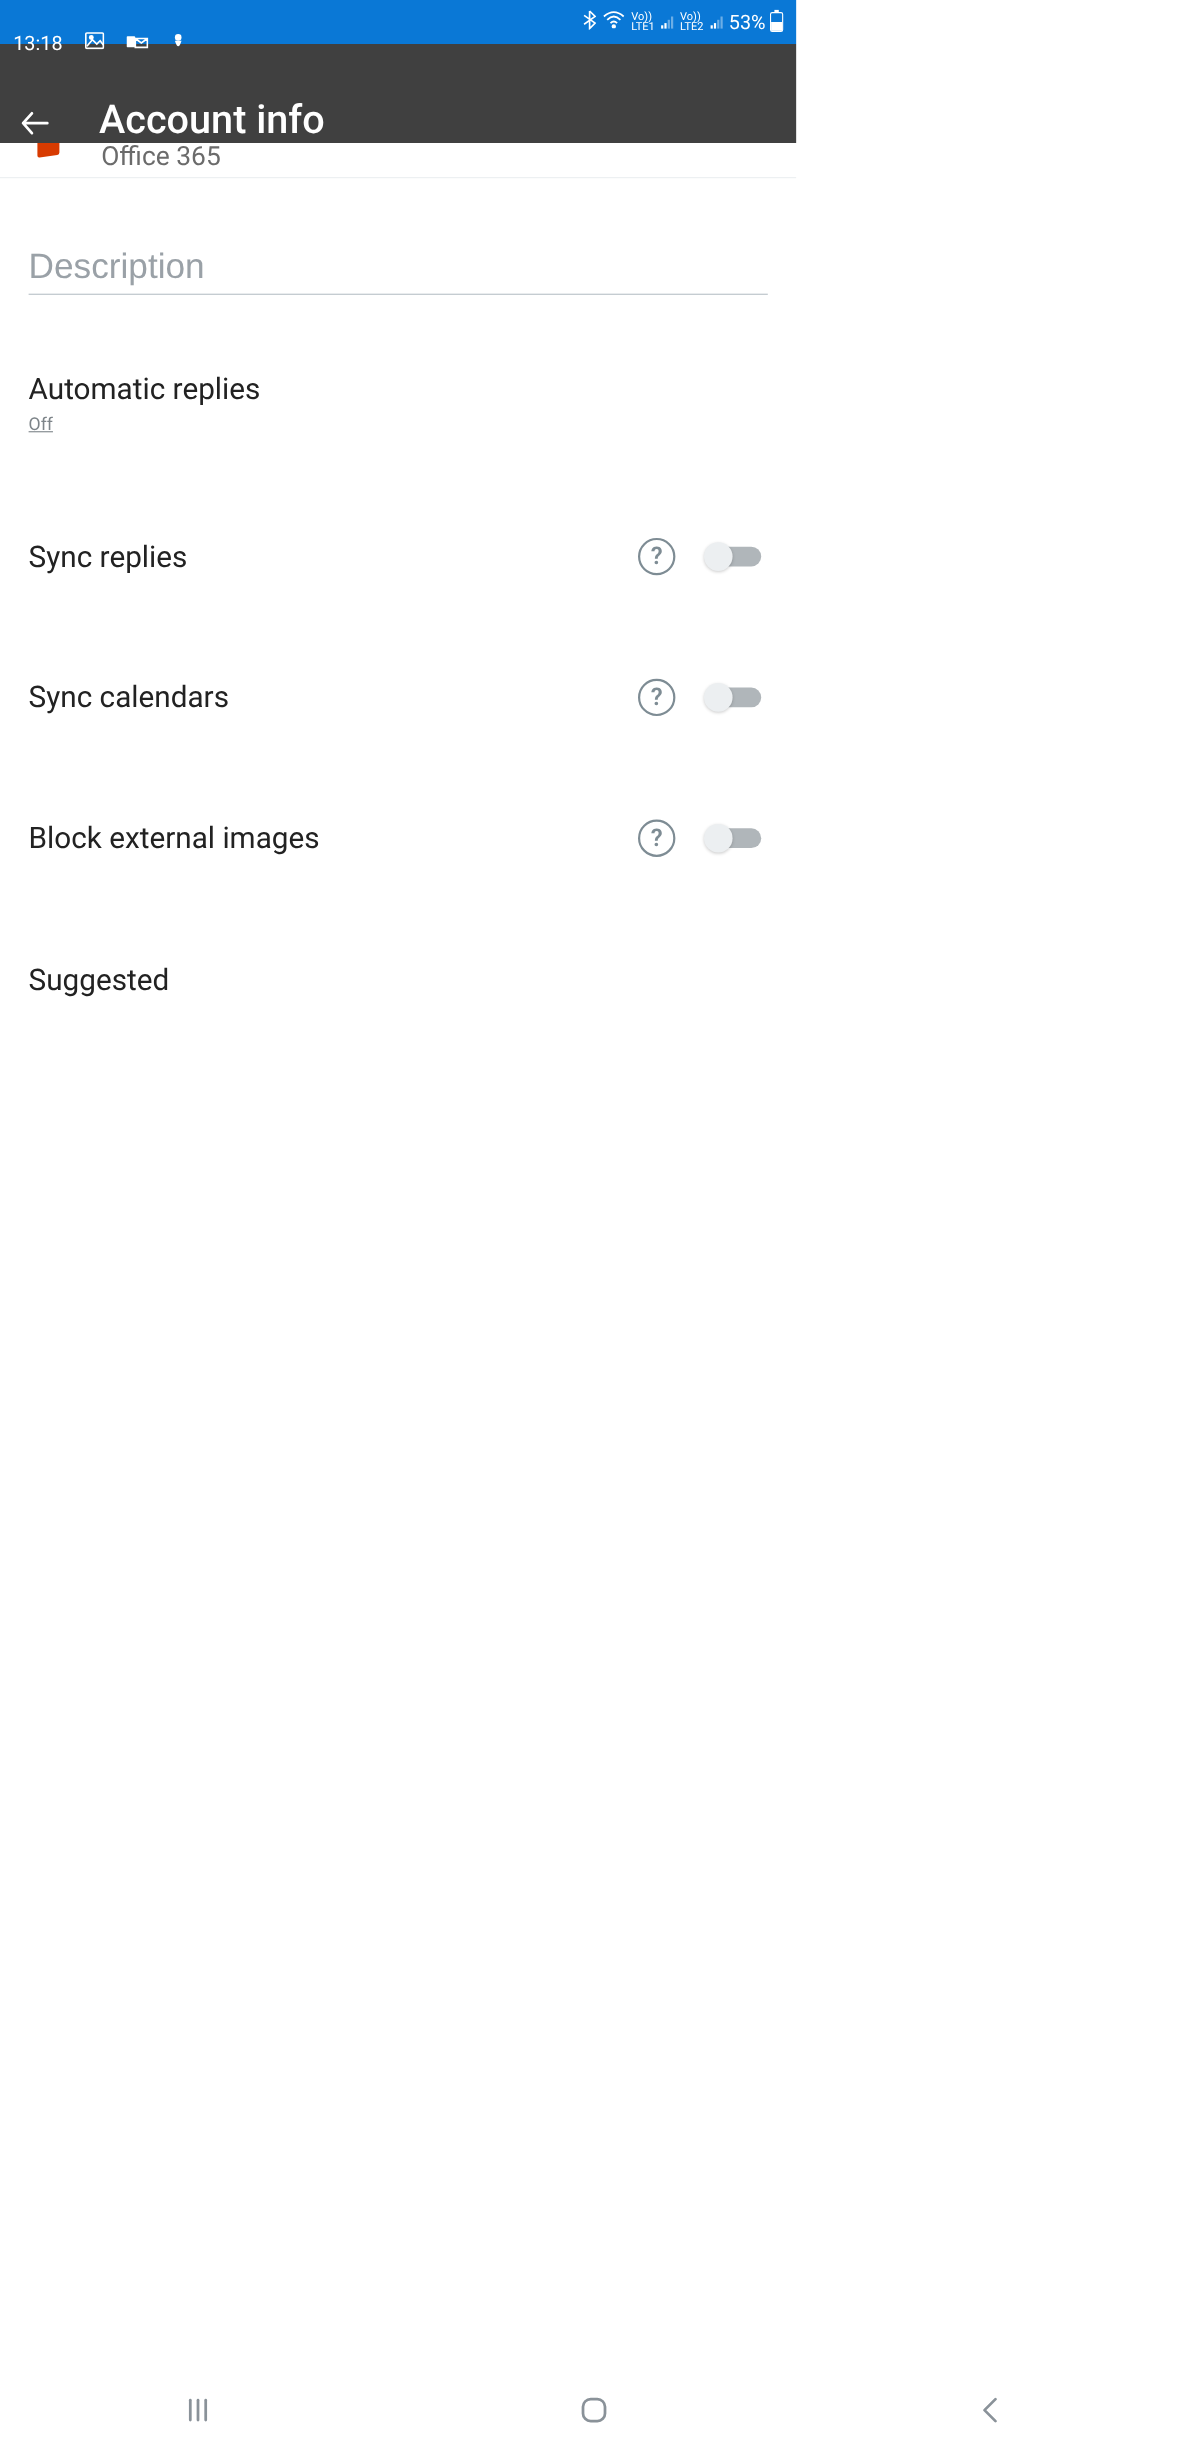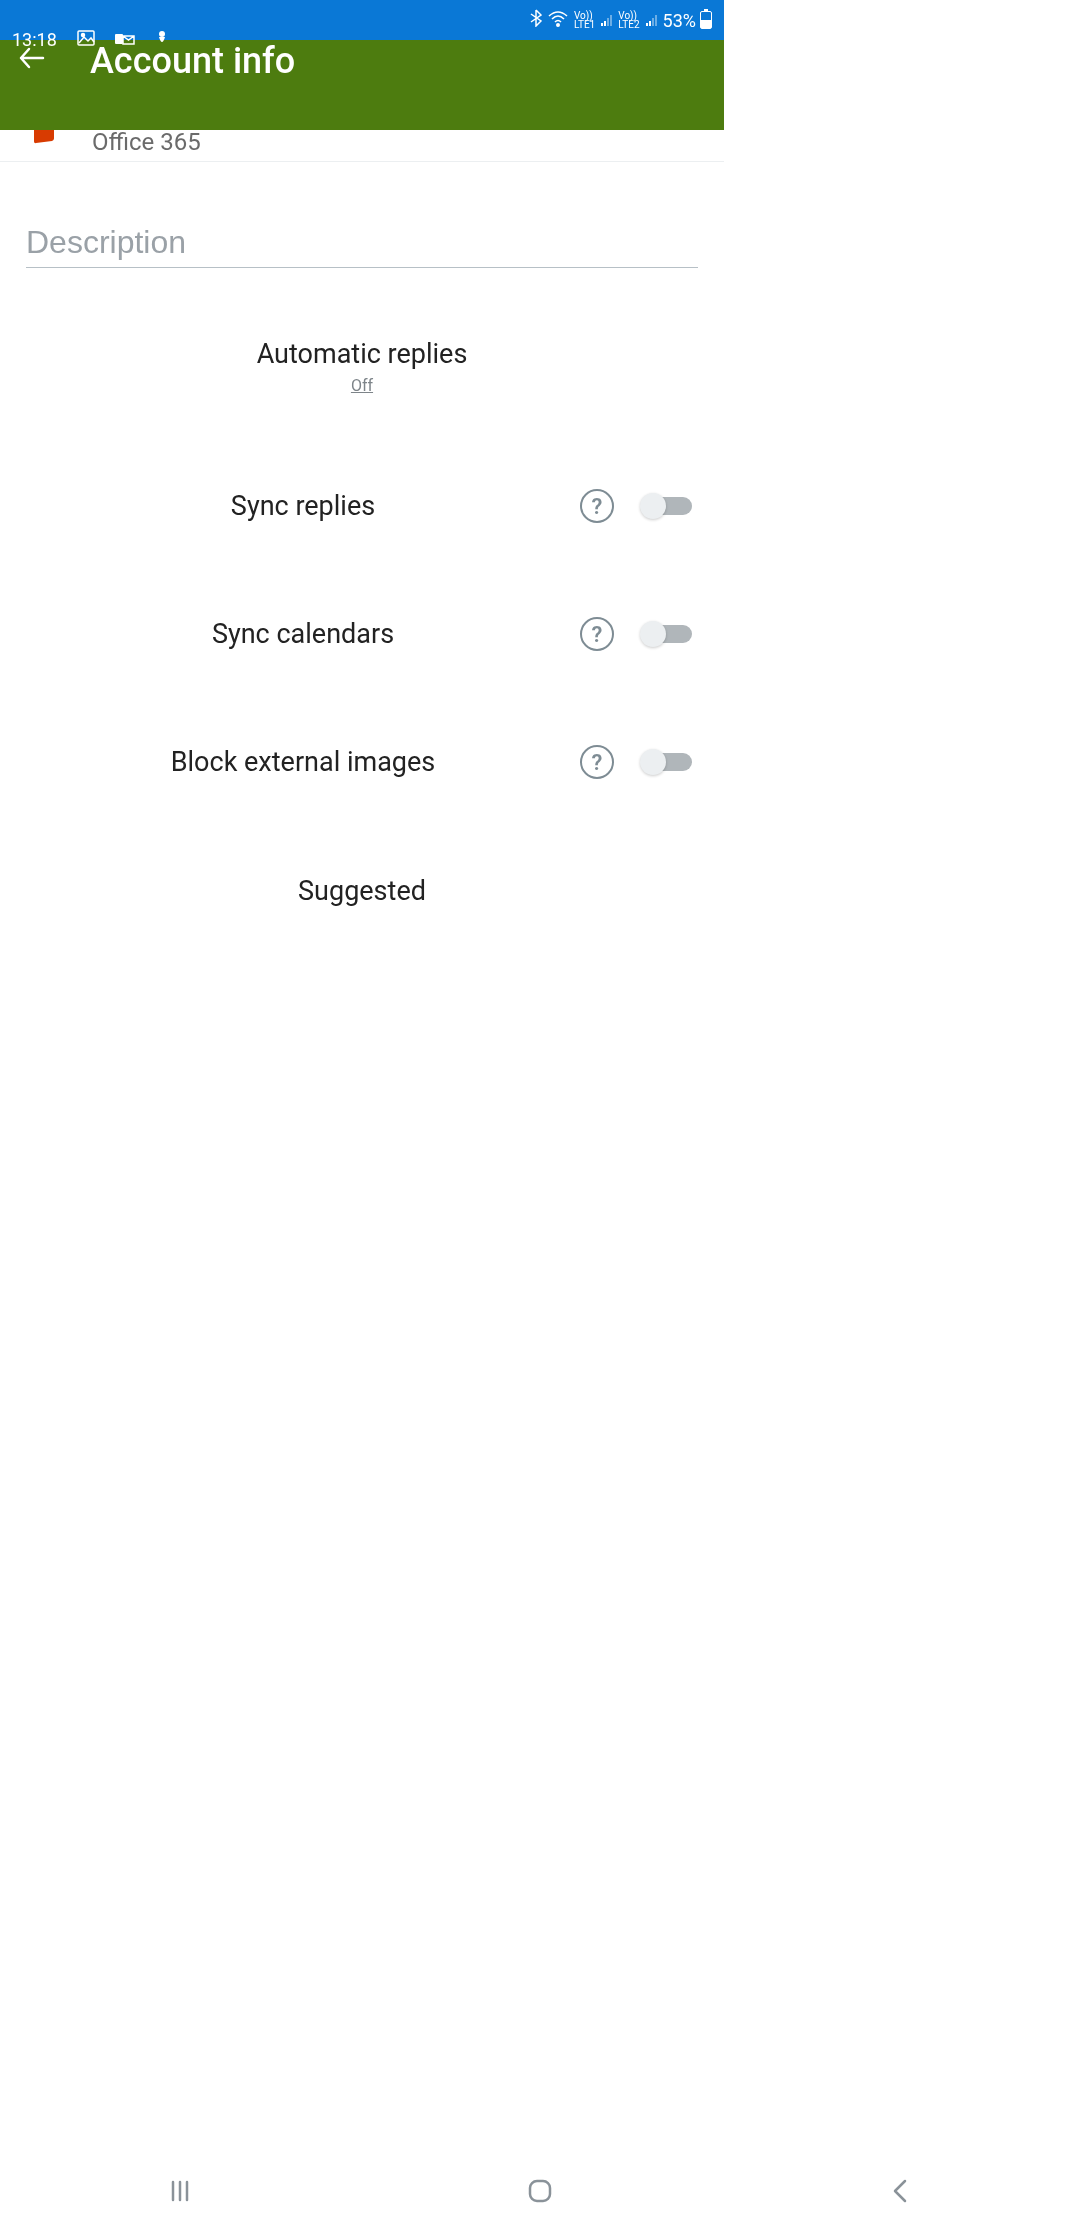--- a/index.html
+++ b/index.html
@@ -9,40 +9,40 @@
     .status-bar { height: 40px; background: #0a78d6; color: #fff; display: flex; align-items: center; padding: 0 12px; font-size: 18px; font-weight: 400; }
     .status-left { display: flex; align-items: flex-start; gap: 20px; margin-top: 40px; }
     .status-right { margin-left: auto; display: flex; align-items: center; gap: 6px; }
     .status-right .lte { font-size: 10px; line-height: 9px; }
     .battery { display: inline-flex; align-items: center; }
     .battery-icon { width: 12px; height: 18px; border: 1.5px solid #fff; border-radius: 2px; position: relative; margin-left: 4px; }
     .battery-icon::before { content: ''; position: absolute; top: -3px; left: 3px; width: 4px; height: 2px; background: #fff; }
     .battery-icon .fill { position: absolute; bottom: 0; left: 0; right: 0; height: 53%; background: #fff; }
 
     
-    .app-bar { height: 90px; background: #4d7c0f; color: #fff; display: flex; align-items: flex-start; padding: 0 14px; }
+    .app-bar { height: 90px; background: #404040; color: #fff; display: flex; align-items: flex-end; padding: 0 14px; }
     .app-bar .title { font-size: 36px; font-weight: 500; margin-left: 40px; }
     .back-arrow { width: 36px; height: 36px; display: flex; align-items: center; justify-content: center; }
 
     
     .account-row { height: 32px; display: flex; align-items: flex-start; padding: 0 26px; border-bottom: 1px solid #eceff1; overflow: hidden; }
     .account-icon { width: 36px; height: 20px; position: relative; margin-right: 30px; }
     .account-icon .box { position: absolute; left: 8px; top: -4px; width: 20px; height: 16px; background: #d83b01; transform: skewY(-8deg); border-radius: 2px; }
     .account-label { color: #6b6b6b; font-size: 24px; margin-top: -2px; }
 
     
     .content { padding: 0 26px; }
 
     
     .desc-wrap { margin-top: 62px; border-bottom: 1.5px solid #b7c0c6; padding-bottom: 6px; }
     .desc-input { width: 100%; border: none; outline: none; font-size: 32px; color: #3b82f6; background: transparent; }
     .desc-input::placeholder { color: #9aa1a7; }
 
     
-    .row { display: flex; align-items: center; margin-top: 58px; text-align: center; }
+    .row { display: flex; align-items: center; margin-top: 58px; }
     .row.first { margin-top: 70px; }
     .row .text { flex: 1; }
     .row .primary { font-size: 27px; color: #222; }
     .row .secondary { font-size: 16px; color: #7d8489; margin-top: 6px; text-decoration: underline; }
 
     .help-icon { width: 34px; height: 34px; border: 2.5px solid #7e8c94; border-radius: 50%; display: flex; align-items: center; justify-content: center; color: #7e8c94; font-size: 22px; font-weight: 600; margin-right: 28px; }
 
     .switch { width: 50px; height: 18px; background: #b0b6ba; border-radius: 10px; position: relative; margin-right: 6px; }
     .switch .thumb { position: absolute; width: 26px; height: 26px; background: #eceff1; border-radius: 50%; top: -4px; left: -2px; box-shadow: 0 1px 3px rgba(0,0,0,0.2); }
     .switch.off .thumb { left: -2px; }

